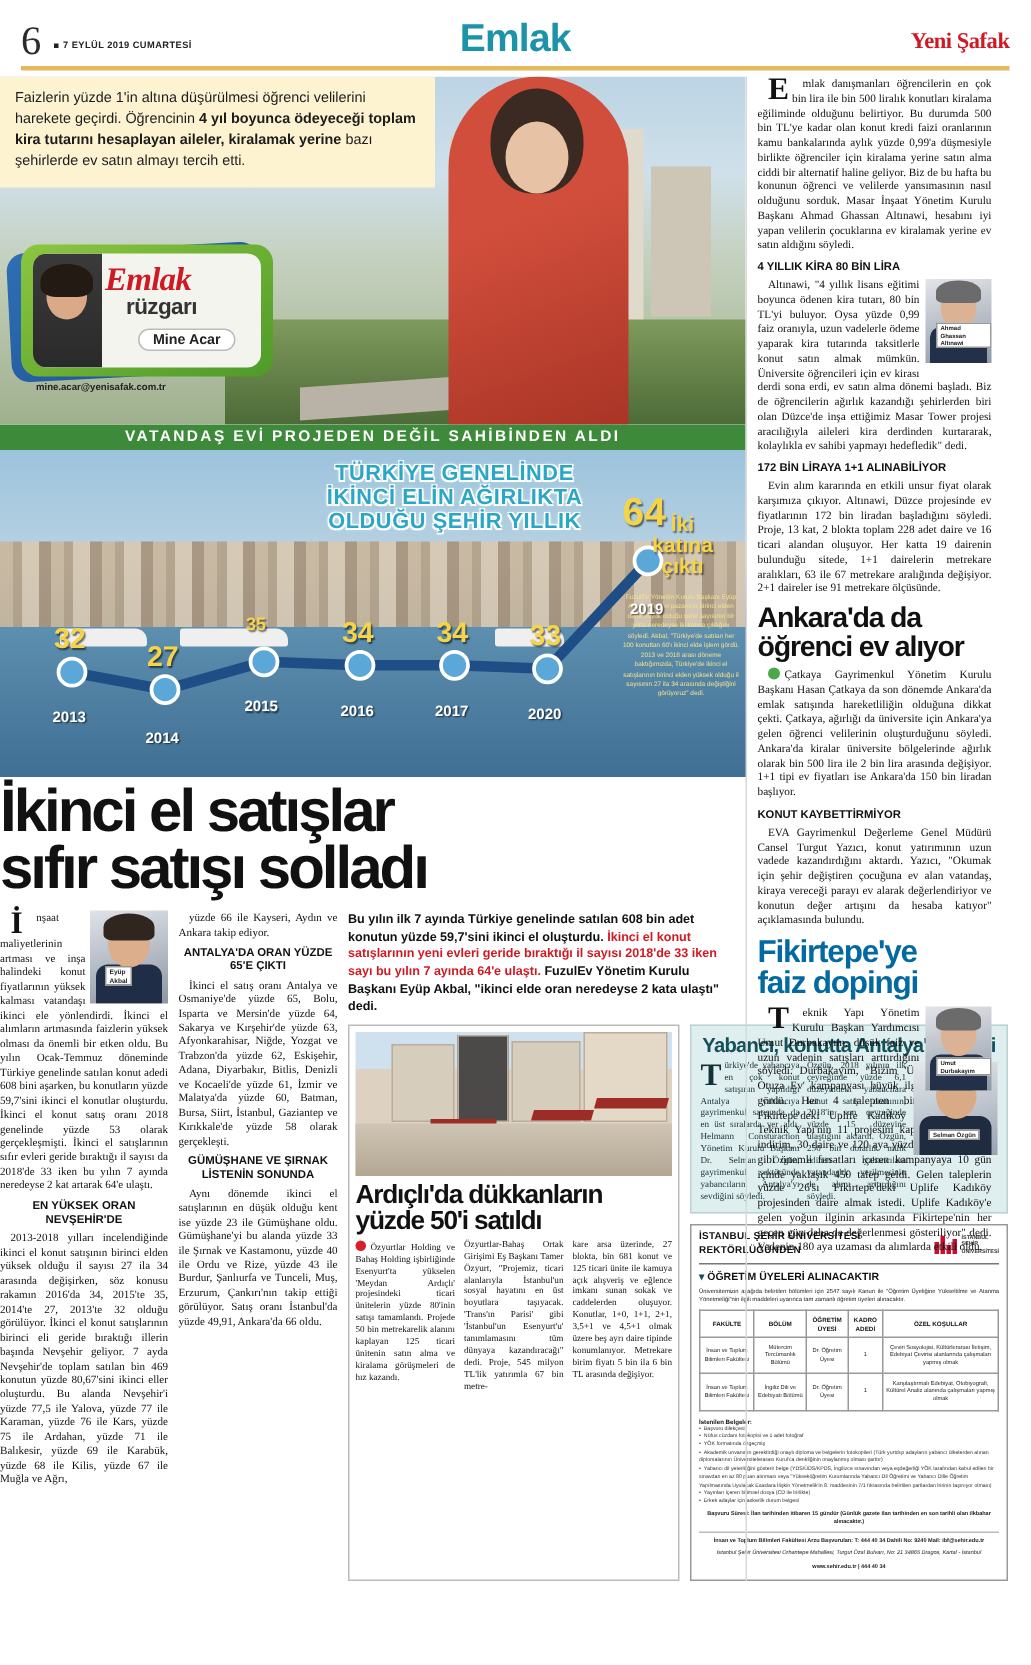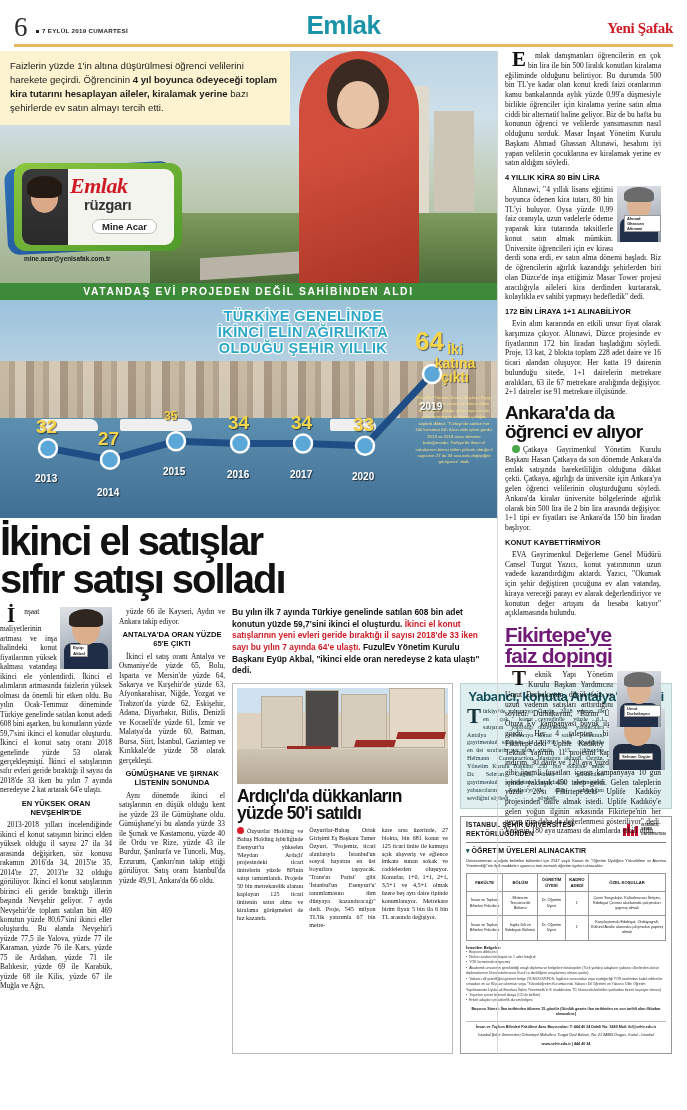--- a/index.html
+++ b/index.html
@@ -297,21 +297,21 @@
   }
   .rc .sub {
     font-family:"Liberation Sans",sans-serif; font-weight:bold;
     font-size: 7.5px; text-align:left; margin: 5px 0 3px 0; color:#111;
   }
   .rc h3 {
     font-family:"Liberation Sans",sans-serif; font-weight:bold;
     font-size: 19px; line-height: .98; letter-spacing:-.8px;
     color:#111; margin: 7px 0 4px 0;
   }
-  .rc h3.red { color:#701a75; font-size: 21px; text-decoration: underline; }
+  .rc h3.red { color:#0369a1; font-size: 21px; }
   .green-dot {
     display:inline-block; width:8px;height:8px;border-radius:50%;
     background:#4aa84a; margin-right:3px; vertical-align:-1px;
   }
   .portrait-sm {
     float:right; width: 44px; height: 56px; margin: 1px 0 2px 4px;
     background: linear-gradient(165deg,#e2e5ea,#8f98a5);
     position:relative; overflow:hidden;
   }
   .portrait-sm .p-head { position:absolute; left:10px;top:5px;width:24px;height:28px;

